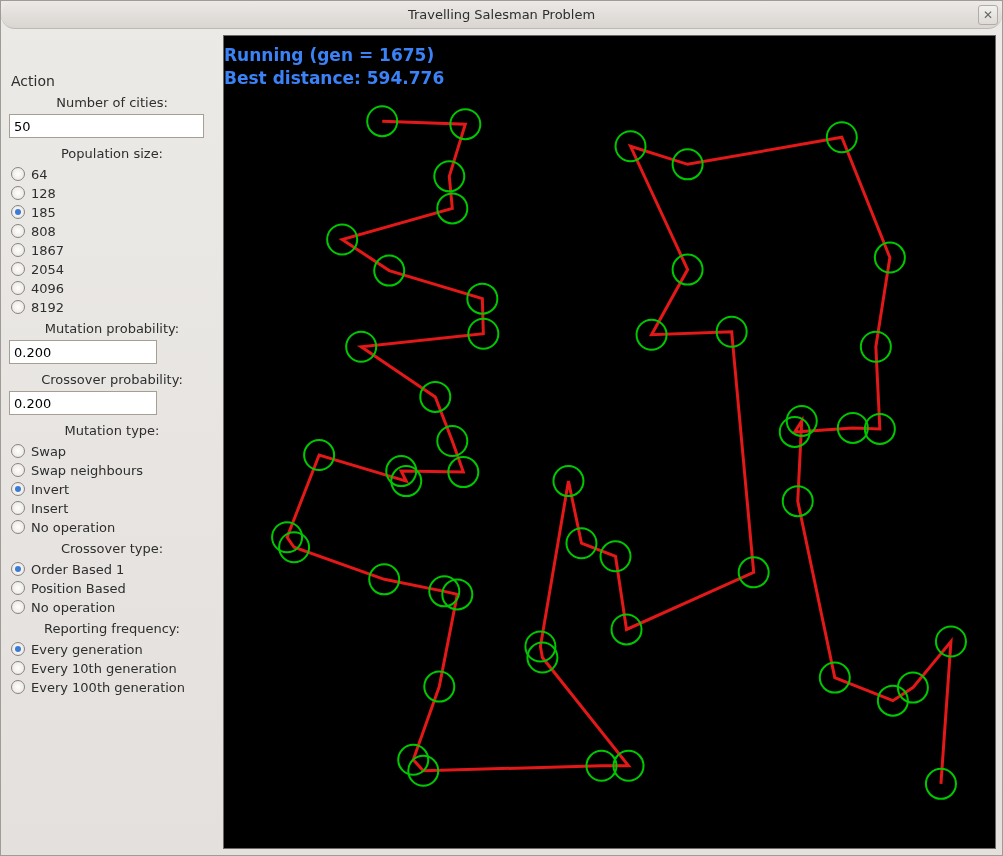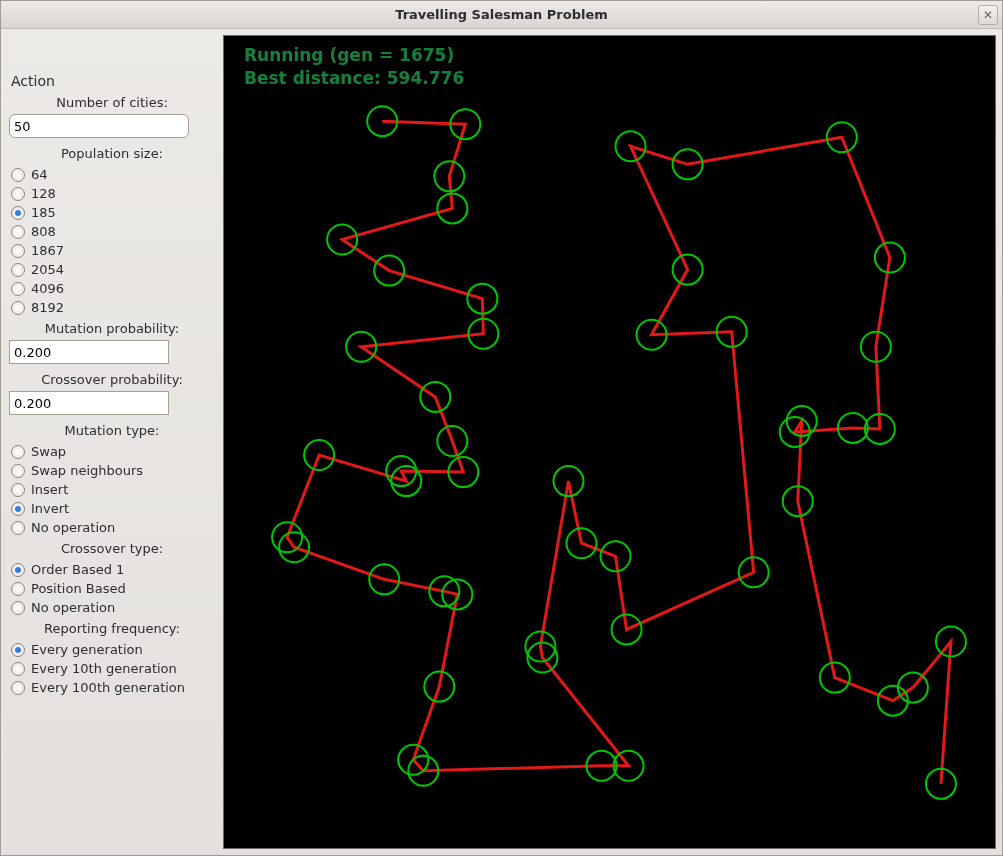--- a/index.html
+++ b/index.html
@@ -20,21 +20,22 @@
     flex-direction: column;
   }
   .titlebar {
     height: 28px;
     background: linear-gradient(#ece9e6, #d9d5d1);
     border-bottom: 1px solid #bdb9b4;
     display: flex;
     align-items: center;
     justify-content: center;
     position: relative;
-    font-weight: bold;
+    font-weight: normal;
+    border-radius: 14px;
   }
   .titlebar .close {
     position: absolute;
     right: 4px;
     top: 4px;
     width: 20px;
     height: 20px;
     border: 1px solid #b0aca7;
     border-radius: 3px;
     background: linear-gradient(#f3f1ee,#dedbd6);
@@ -61,33 +62,33 @@
   .menu {
     font-size: 14px;
     padding: 2px 4px;
     cursor: pointer;
   }
   .section-label {
     text-align: center;
     padding: 2px 0;
   }
   .text-input {
-    width: 160px;
+    width: 148px;
     height: 24px;
     border: 1px solid #a79e94;
     background: #fff;
     padding: 2px 4px;
     font-size: 13px;
     font-family: inherit;
     margin: 0 2px 4px 2px;
   }
-  .text-input.wide { width: 180px; border-radius: 6px; }
+  .text-input.wide { width: 195px; }
   .radio-row {
     display: flex;
-    align-items: flex-end;
+    align-items: flex-start;
     gap: 6px;
     padding: 2px 4px;
     cursor: pointer;
   }
   .radio {
     width: 14px;
     height: 14px;
     border-radius: 50%;
     border: 1px solid #8a847d;
     background: radial-gradient(#fff,#e6e2dc);
@@ -104,23 +105,23 @@
     background: #3a7bd5;
   }
   .canvas-wrap {
     flex: 1;
     background: #000;
     position: relative;
     border: 1px solid #6b6965;
   }
   .canvas-text {
     position: absolute;
-    left: 20px;
+    left: 0;
     top: 8px;
-    color: #15803d;
+    color: #3b82f6;
     font-family: "DejaVu Sans", Verdana, sans-serif;
     font-weight: bold;
     font-size: 17px;
     line-height: 1.35;
   }
   svg.route { position: absolute; inset: 0; }
 </style>
 </head>
 <body>
 
@@ -184,26 +185,26 @@
       <div id="mut-type-opts">
           <div class="radio-row">
             <div class="radio"></div>
             <span>Swap</span>
           </div>
           <div class="radio-row">
             <div class="radio"></div>
             <span>Swap neighbours</span>
           </div>
           <div class="radio-row">
-            <div class="radio"></div>
-            <span>Insert</span>
-          </div>
-          <div class="radio-row">
             <div class="radio selected"></div>
             <span>Invert</span>
+          </div>
+          <div class="radio-row">
+            <div class="radio"></div>
+            <span>Insert</span>
           </div>
           <div class="radio-row">
             <div class="radio"></div>
             <span>No operation</span>
           </div>
         </div>
 
       <div class="section-label">Crossover type:</div>
       <div id="cross-type-opts">
           <div class="radio-row">

